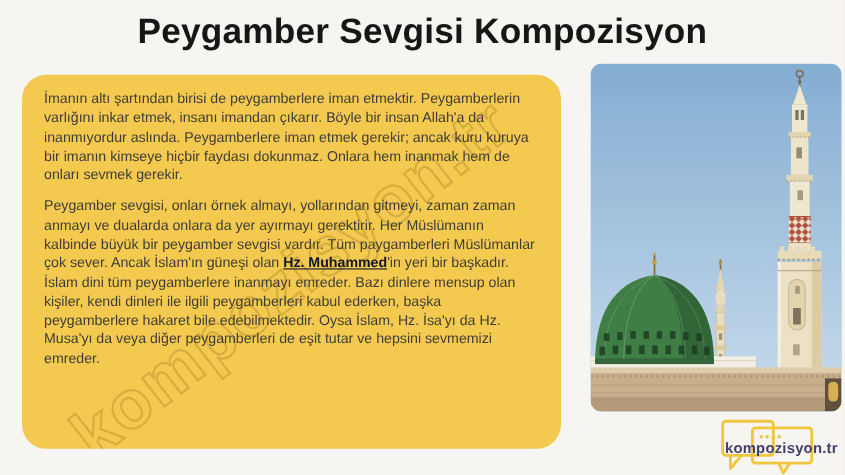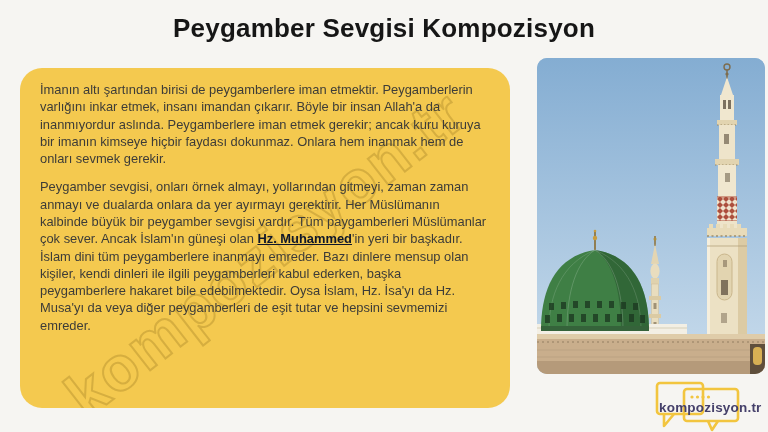--- a/index.html
+++ b/index.html
@@ -4,21 +4,21 @@
 <style>
   * { margin:0; padding:0; box-sizing:border-box; }
   html,body { width:768px; height:432px; }
   body { font-family:"Liberation Sans", sans-serif; background:#f6f5f2; overflow:hidden; }
 
   .page { position:relative; width:768px; height:432px; background:#f6f5f2; overflow:hidden; }
 
   .page-title{
     position:absolute; top:0; left:0; right:0;
     text-align:center; line-height:56px;
-    font-size:26px; font-weight:700; color:#161616; letter-spacing:0.2px;
+    font-size:32px; font-weight:700; color:#161616; letter-spacing:0.2px;
   }
 
   
   .text-card{
     position:absolute; left:20px; top:68px; width:490px; height:340px;
     background:#f4c94f; border-radius:22px;
     padding:13px 20px 8px 20px; overflow:hidden;
   }
   .text-card p{
     position:relative; z-index:2;

